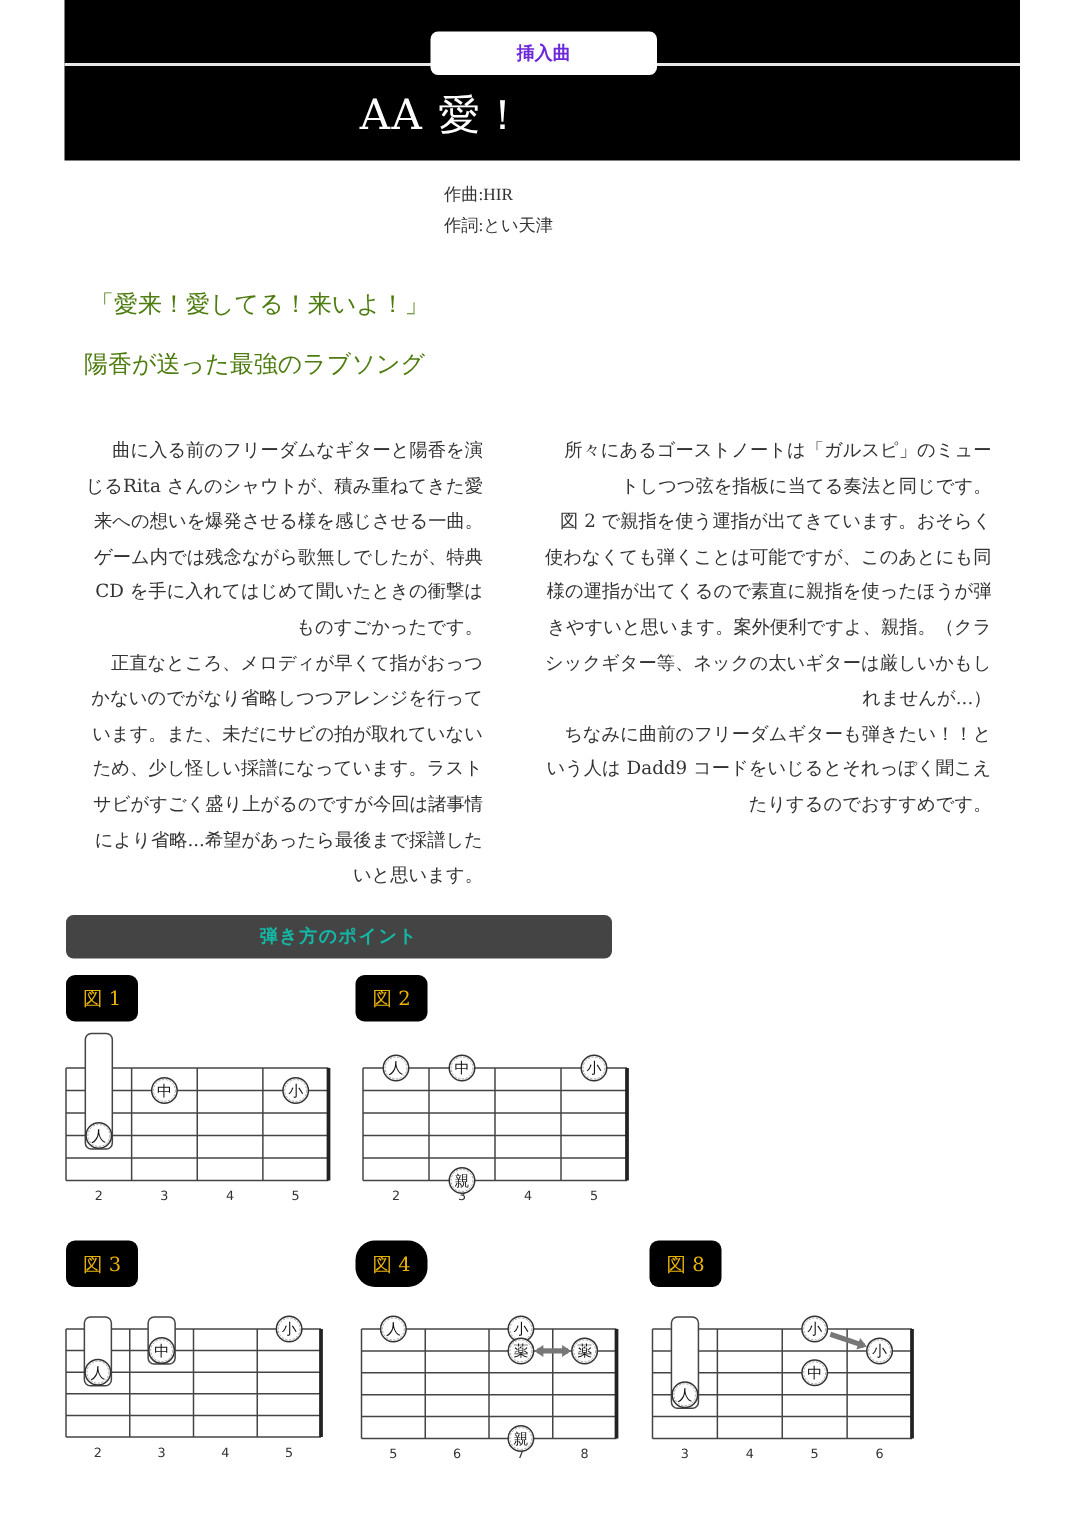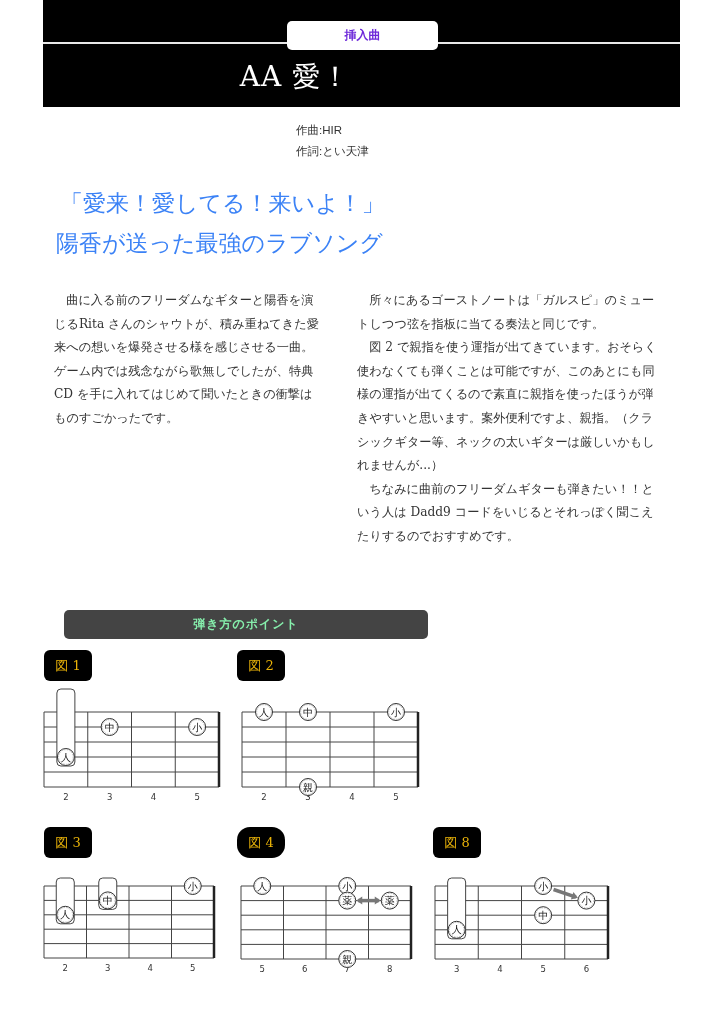--- a/index.html
+++ b/index.html
@@ -7,33 +7,33 @@
   body { position: relative; font-family: "DejaVu Serif", serif; color: #222; }
 
   .header-band { position: absolute; left: 43px; top: 0; width: 637px; height: 107px; background: #000; }
   .header-rule { position: absolute; left: 43px; top: 42px; width: 637px; height: 2px; background: #e8e8e8; }
   .header-tag { position: absolute; left: 287px; top: 21px; width: 151px; height: 29px; background: #fff; border-radius: 5px;
     display: flex; align-items: center; justify-content: center;
     font-family: "DejaVu Sans", sans-serif; font-size: 12px; font-weight: bold; color: #6d28d9; }
   .header-title { position: absolute; left: 43px; top: 58px; width: 504px; text-align: center;
     font-family: "DejaVu Serif", serif; font-size: 28px; color: #fff; letter-spacing: 1px; }
 
-  .credits { position: absolute; left: 296px; top: 120px; font-family: Liberation Sans, sans-serif; font-size: 11.5px; color: #333; line-height: 21px; }
-
-  .catch { position: absolute; left: 56px; top: 184px; font-family: Liberation Serif, serif; font-size: 23px; color: #3b82f6; line-height: 40px; }
+  .credits { position: absolute; left: 296px; top: 120px; font-family: Liberation Serif, serif; font-size: 11.5px; color: #333; line-height: 21px; }
+
+  .catch { position: absolute; left: 56px; top: 184px; font-family: Liberation Mono, monospace; font-size: 16px; color: #4d7c0f; line-height: 40px; }
   .catch .l1 { margin-left: 4px; }
 
   .col { position: absolute; top: 289px; width: 268px; font-family: "DejaVu Serif", serif; font-size: 12.2px; color: #333; line-height: 23.6px; }
-  .col p { text-indent: 1em; }
+  .col p { text-indent: 1em; text-align: right; }
   .col.left { left: 54px; }
   .col.right { left: 357px; width: 304px; }
 
   .section-bar { position: absolute; left: 44px; top: 610px; width: 364px; height: 29px; background: #444; border-radius: 5px;
     display: flex; align-items: center; justify-content: center;
-    font-family: "DejaVu Sans", sans-serif; font-size: 12px; font-weight: bold; color: #86efac; letter-spacing: 1px; margin-left: 20px; }
+    font-family: "DejaVu Sans", sans-serif; font-size: 12px; font-weight: bold; color: #14b8a6; letter-spacing: 1px; }
 
   .fig-label { position: absolute; width: 48px; height: 31px; background: #000; border-radius: 6px;
     display: flex; align-items: center; justify-content: center;
     font-family: "DejaVu Serif", serif; font-size: 13px; color: #eab308; }
 
   .fretboard { position: absolute; }
   .fretboard svg { display: block; overflow: visible; }
   .fret-num { font-family: "DejaVu Sans", sans-serif; font-size: 8.5px; fill: #333; }
   .finger text { font-family: "DejaVu Sans", sans-serif; font-size: 10px; fill: #111; }
 </style>
@@ -50,20 +50,21 @@
   <div>作詞:とい天津</div>
 </div>
 
 <div class="catch">
   <div class="l1">「愛来！愛してる！来いよ！」</div>
   <div>陽香が送った最強のラブソング</div>
 </div>
 
 <div class="col left">
   <p>曲に入る前のフリーダムなギターと陽香を演じるRita さんのシャウトが、積み重ねてきた愛来への想いを爆発させる様を感じさせる一曲。ゲーム内では残念ながら歌無しでしたが、特典 CD を手に入れてはじめて聞いたときの衝撃はものすごかったです。</p>
+  <p>正直なところ、メロディが早くて指がおっつかないのでがなり省略しつつアレンジを行っています。また、未だにサビの拍が取れていないため、少し怪しい採譜になっています。ラストサビがすごく盛り上がるのですが今回は諸事情により省略...希望があったら最後まで採譜したいと思います。</p>
 </div>
 <div class="col right">
   <p>所々にあるゴーストノートは「ガルスピ」のミュートしつつ弦を指板に当てる奏法と同じです。</p>
   <p>図 2 で親指を使う運指が出てきています。おそらく使わなくても弾くことは可能ですが、このあとにも同様の運指が出てくるので素直に親指を使ったほうが弾きやすいと思います。案外便利ですよ、親指。（クラシックギター等、ネックの太いギターは厳しいかもしれませんが...）</p>
   <p>ちなみに曲前のフリーダムギターも弾きたい！！という人は Dadd9 コードをいじるとそれっぽく聞こえたりするのでおすすめです。</p>
 </div>
 
 <div class="section-bar">弾き方のポイント</div>
 
 <div class="fig-label" style="left:44px; top:650px;">図 1</div>

